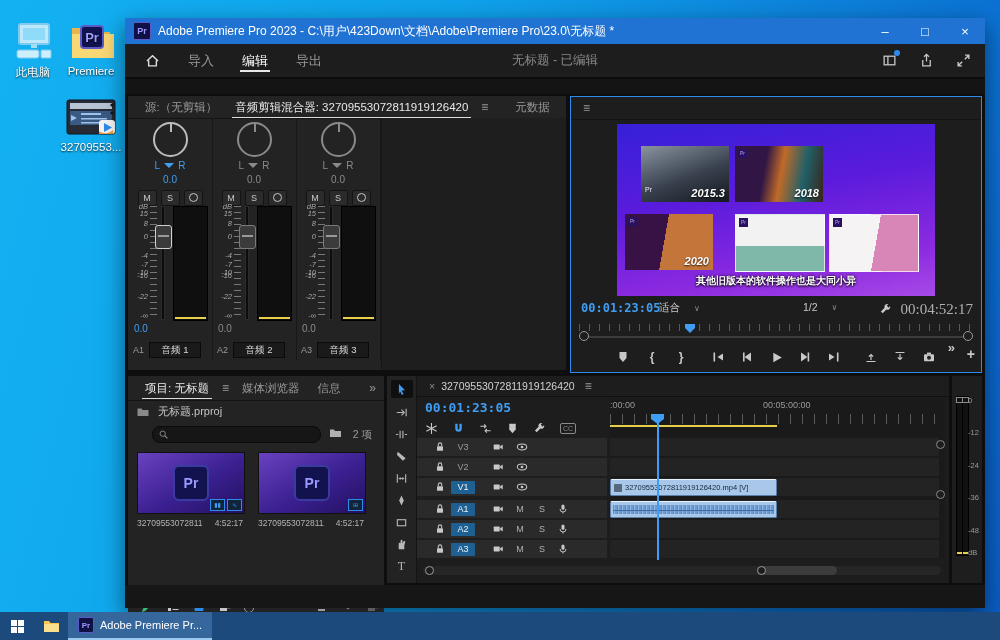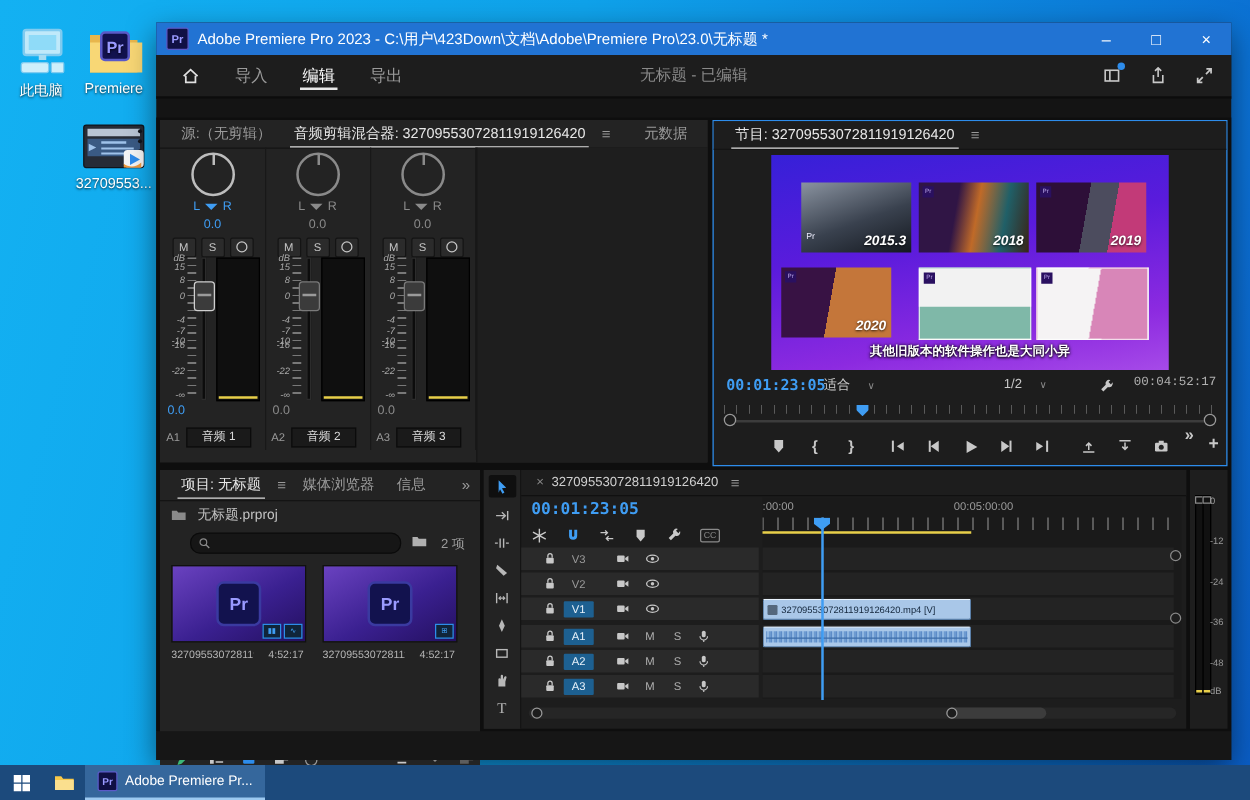--- a/index.html
+++ b/index.html
@@ -95,21 +95,21 @@
   .t2{left:118px;top:22px;background:linear-gradient(100deg,#301545 0%,#301545 34%,#c06a28 52%,#206068 76%,#3a2418 100%)}
   .t3{left:212px;top:22px;background:linear-gradient(100deg,#2d0f38 0%,#2d0f38 45%,#4c4c5e 45%,#4c4c5e 68%,#c23a78 68%)}
   .t4{left:8px;top:90px;background:linear-gradient(100deg,#381244 0%,#381244 45%,#c4763a 45%)}
   .t5{left:118px;top:90px;background:linear-gradient(180deg,#f2f2f2 0%,#f2f2f2 55%,#7fb8a8 55%);border:1px solid rgba(255,255,255,.7)}
   .t6{left:212px;top:90px;background:linear-gradient(100deg,#f5f3f4 0%,#f5f3f4 52%,#d886b8 52%);border:1px solid rgba(255,255,255,.7)}
   #pcaption{position:absolute;left:0;right:0;top:150px;text-align:center;color:#fff;font-size:10px;
             font-weight:bold;text-shadow:0 1px 2px #000,0 0 3px #000}
   #tcrow{position:absolute;left:0;top:204px;width:100%;height:20px;font-size:11px;color:#c8c8c8}
   #ptc{position:absolute;left:10px;color:#3f9df3;font-family:"DejaVu Sans Mono",monospace;font-size:12px;font-weight:bold}
   .ddl{position:absolute;display:flex;gap:14px;align-items:center;font-size:10.5px}
-  #pdur{position:absolute;right:8px;color:#b0b0b0;font-family:Liberation Mono, monospace;font-size:10px}
+  #pdur{position:absolute;right:8px;color:#b0b0b0;font-family:Liberation Serif, serif;font-size:15px}
   #pscrub{position:absolute;left:8px;right:8px;top:227px;height:16px}
   .tickbar{position:absolute;left:0;right:0;top:0;height:7px;
            background:repeating-linear-gradient(90deg,#5a5a5a 0 1px,transparent 1px 10px)}
   .scrubline{position:absolute;left:8px;right:8px;bottom:2px;height:2px;background:#3c3c3c;border-radius:2px}
   .knobdot{position:absolute;bottom:-1px;width:8px;height:8px;border:1.5px solid #9a9a9a;border-radius:50%;background:#1d1d1d}
   .phcaret{position:absolute;top:0;width:10px;height:9px;background:#3f9df3;
            clip-path:polygon(0 0,100% 0,100% 45%,50% 100%,0 45%)}
   #transport{position:absolute;left:0;right:0;top:247px;height:26px;display:flex;align-items:center;
              justify-content:center;gap:13px}
   .tbtn{width:16px;height:16px;display:flex;align-items:center;justify-content:center;color:#c8c8c8;
@@ -543,35 +543,30 @@
         <div class="arow">
           <span>A3</span>
           <span class="aname">音频 3</span>
         </div>
       </div>
       <div class="mempty"></div>
     </section>
 
     <section class="panel" id="programP">
       <div class="ptabs" style="background:#1d1d1d">
-        <span class="pt on">节目: 32709553072811919126420</span>
         <span class="hamb">≡</span>
       </div>
       <div id="pvideo">
         <div class="pth t1">
             <span class="pmark">Pr</span>
             <span class="yr">2015.3</span>
           </div>
         <div class="pth t2">
             <span class="pmark">Pr</span>
             <span class="yr">2018</span>
-          </div>
-        <div class="pth t3">
-            <span class="pmark">Pr</span>
-            <span class="yr">2019</span>
           </div>
         <div class="pth t4">
             <span class="pmark">Pr</span>
             <span class="yr">2020</span>
           </div>
         <div class="pth t5">
             <span class="pmark">Pr</span>
             <span class="yr" style="color:#333"></span>
           </div>
         <div class="pth t6">

